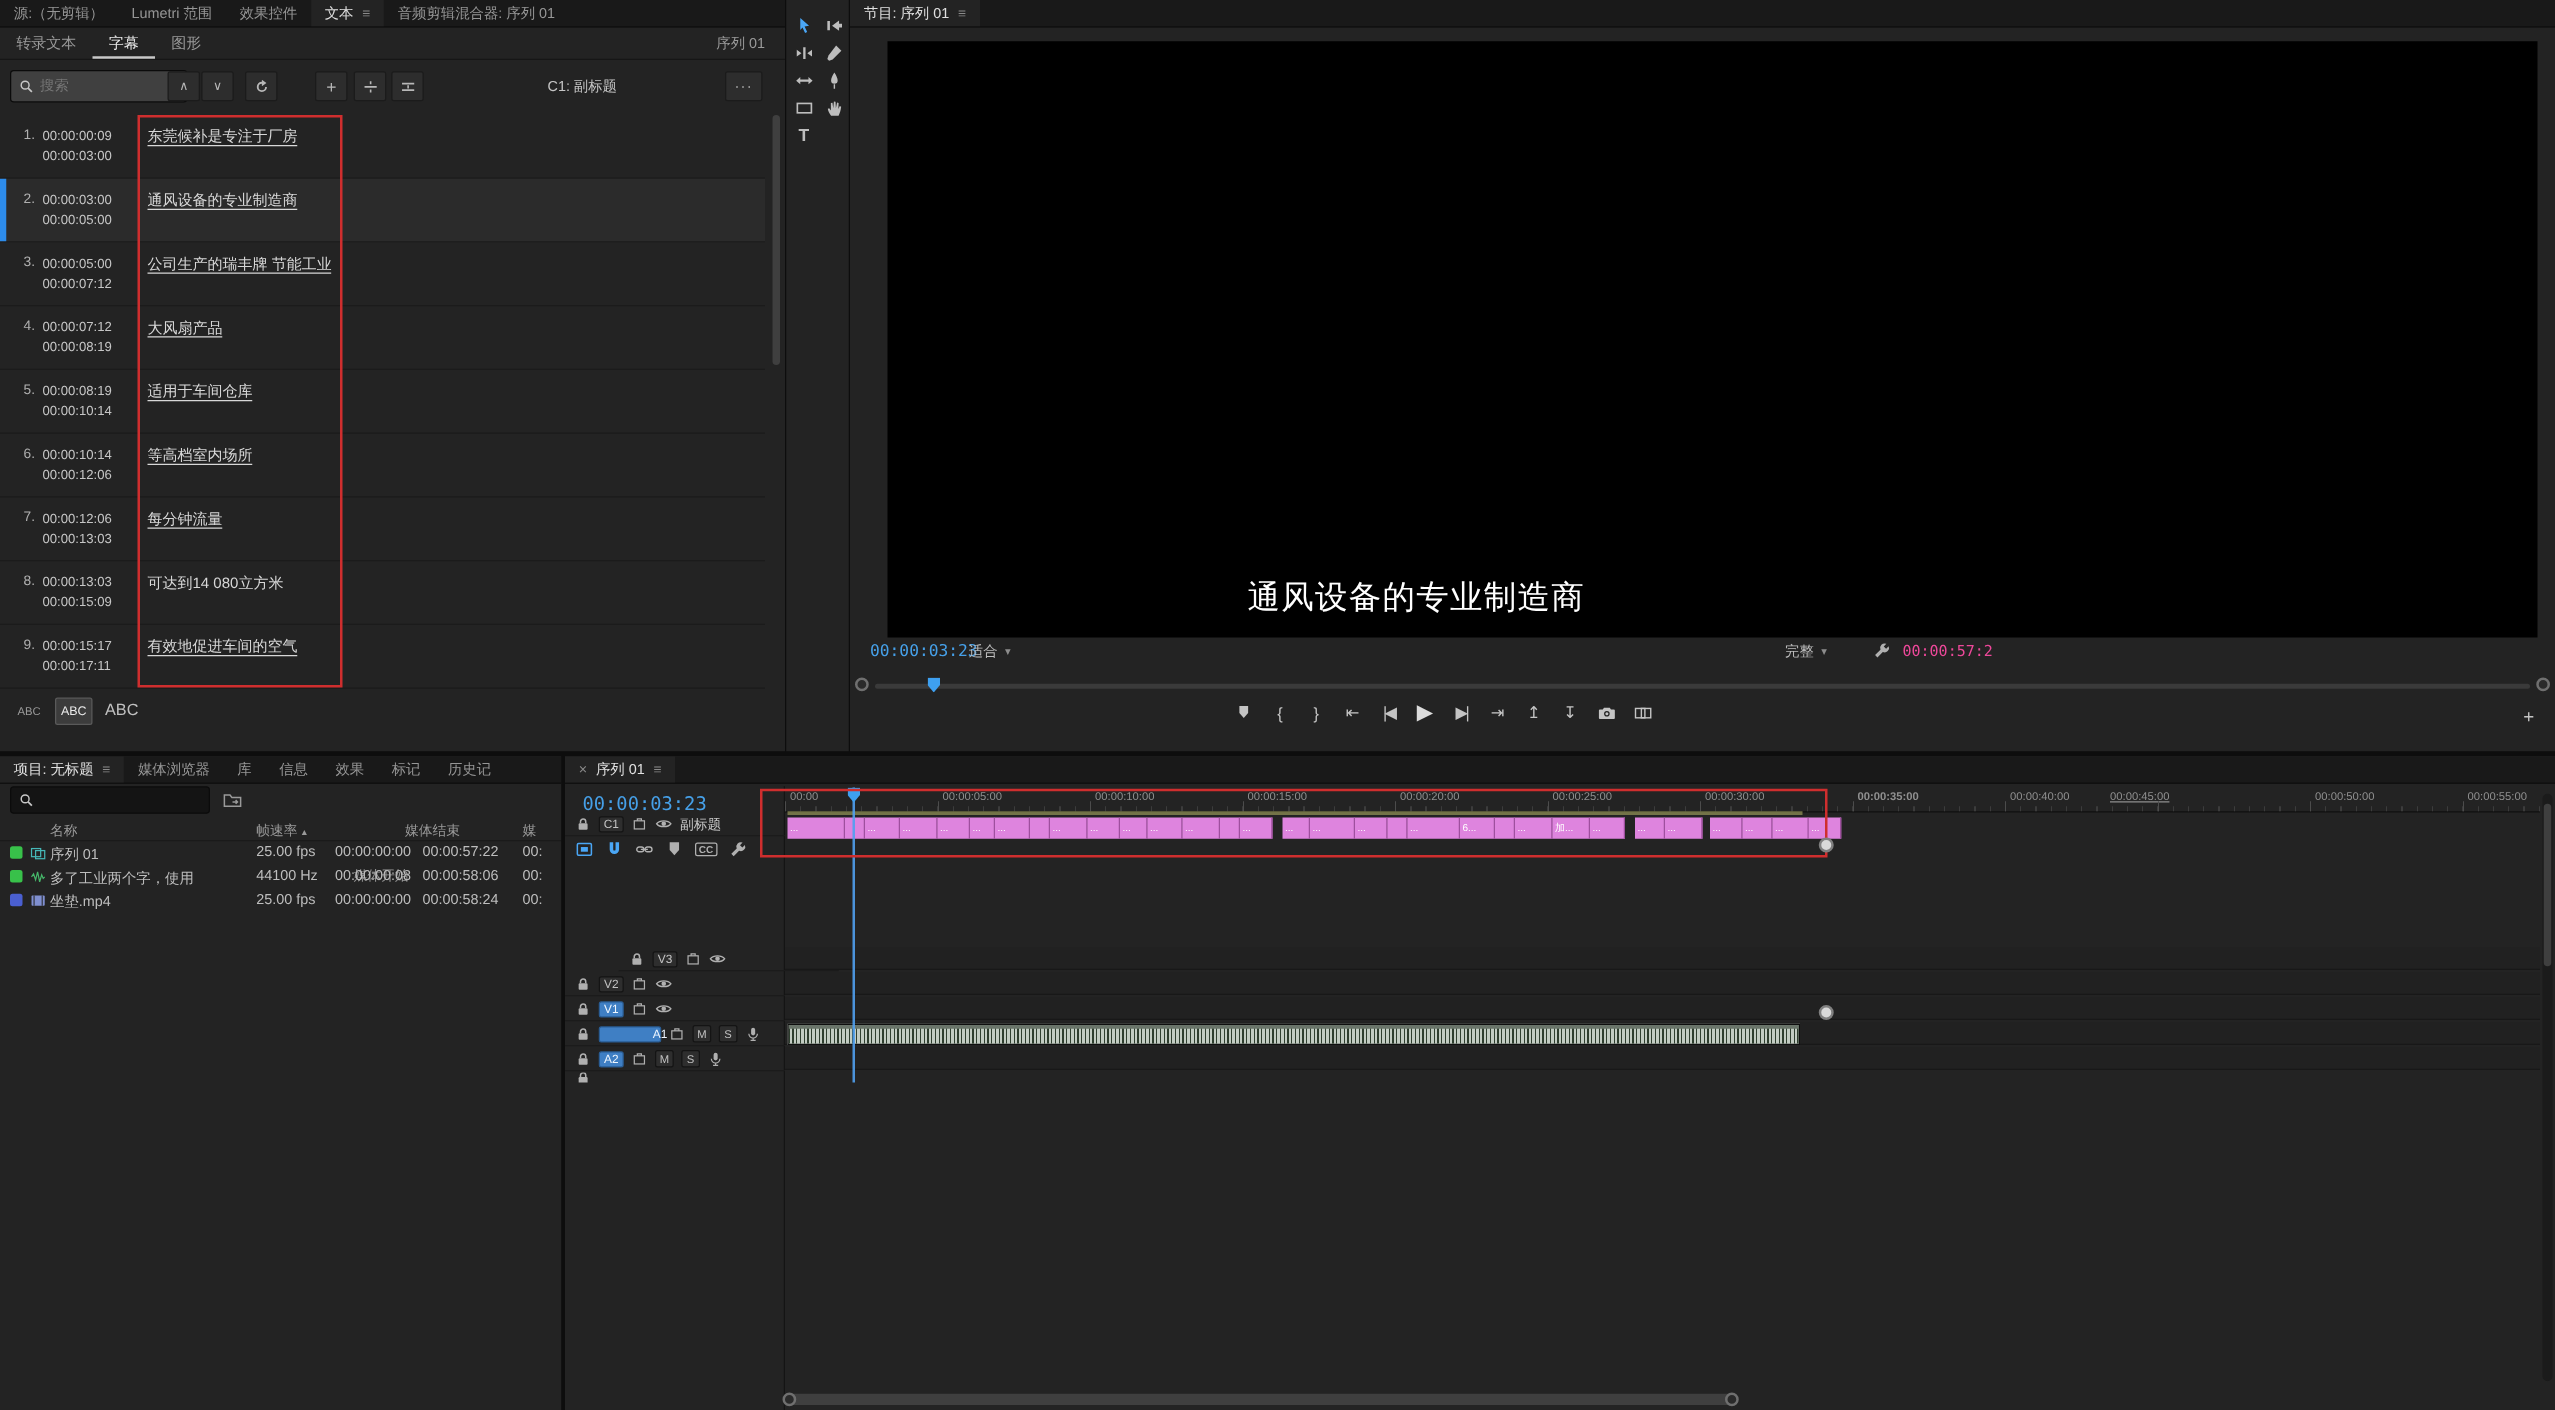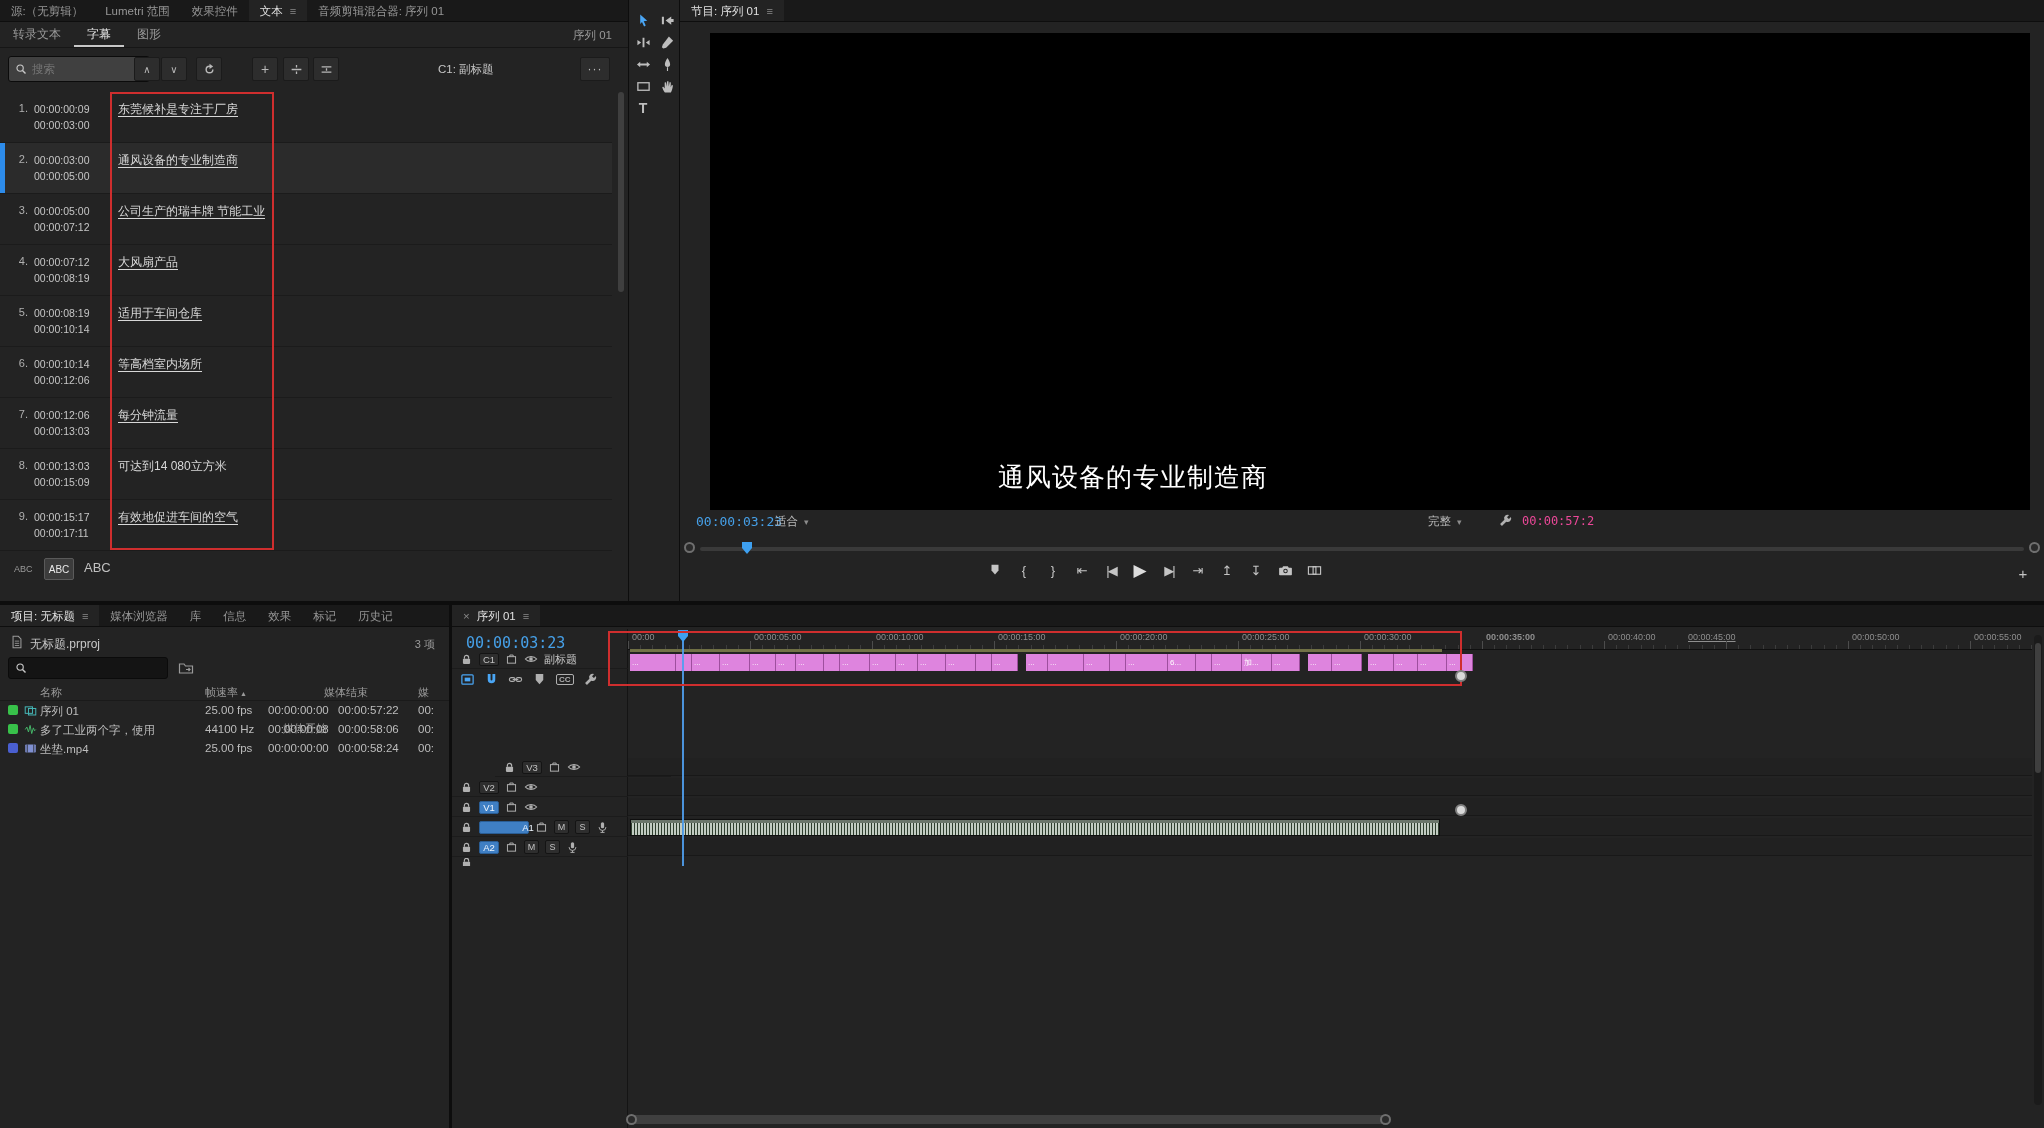--- a/index.html
+++ b/index.html
@@ -420,27 +420,20 @@
           <span>效果</span>
         </div>
         <div class="tab">
           <span>标记</span>
         </div>
         <div class="tab">
           <span>历史记</span>
         </div>
       </div>
 
-    <div style="position:relative;height:28px">
-      <svg class="ic" width="14" height="14" style="position:absolute;left:10px;top:8px;color:#9a9a9a">
-          <use href="#s-doc"></use>
-        </svg>
-      <div style="position:absolute;left:30px;top:9px;font-size:12px;color:#c8c8c8">无标题.prproj</div>
-      <div style="position:absolute;right:14px;top:10px;font-size:11px;color:#9a9a9a">3 项</div>
-    </div>
 
     <div style="position:relative;height:28px">
       <div style="position:absolute;left:8px;top:2px;width:160px;height:22px;background:#141414;border:1px solid #0b0b0b;border-radius:3px;display:flex;align-items:center;padding:0 6px;gap:5px">
         <svg class="ic" width="12" height="12">
             <use href="#s-mag"></use>
           </svg>
         <input style="background: transparent; border: none; outline: none; color: rgb(200, 200, 200); width: 120px; font-size: 11.5px;">
       </div>
       <svg class="ic" width="16" height="16" style="position:absolute;left:178px;top:5px;color:#9a9a9a">
           <use href="#s-folderin"></use>

